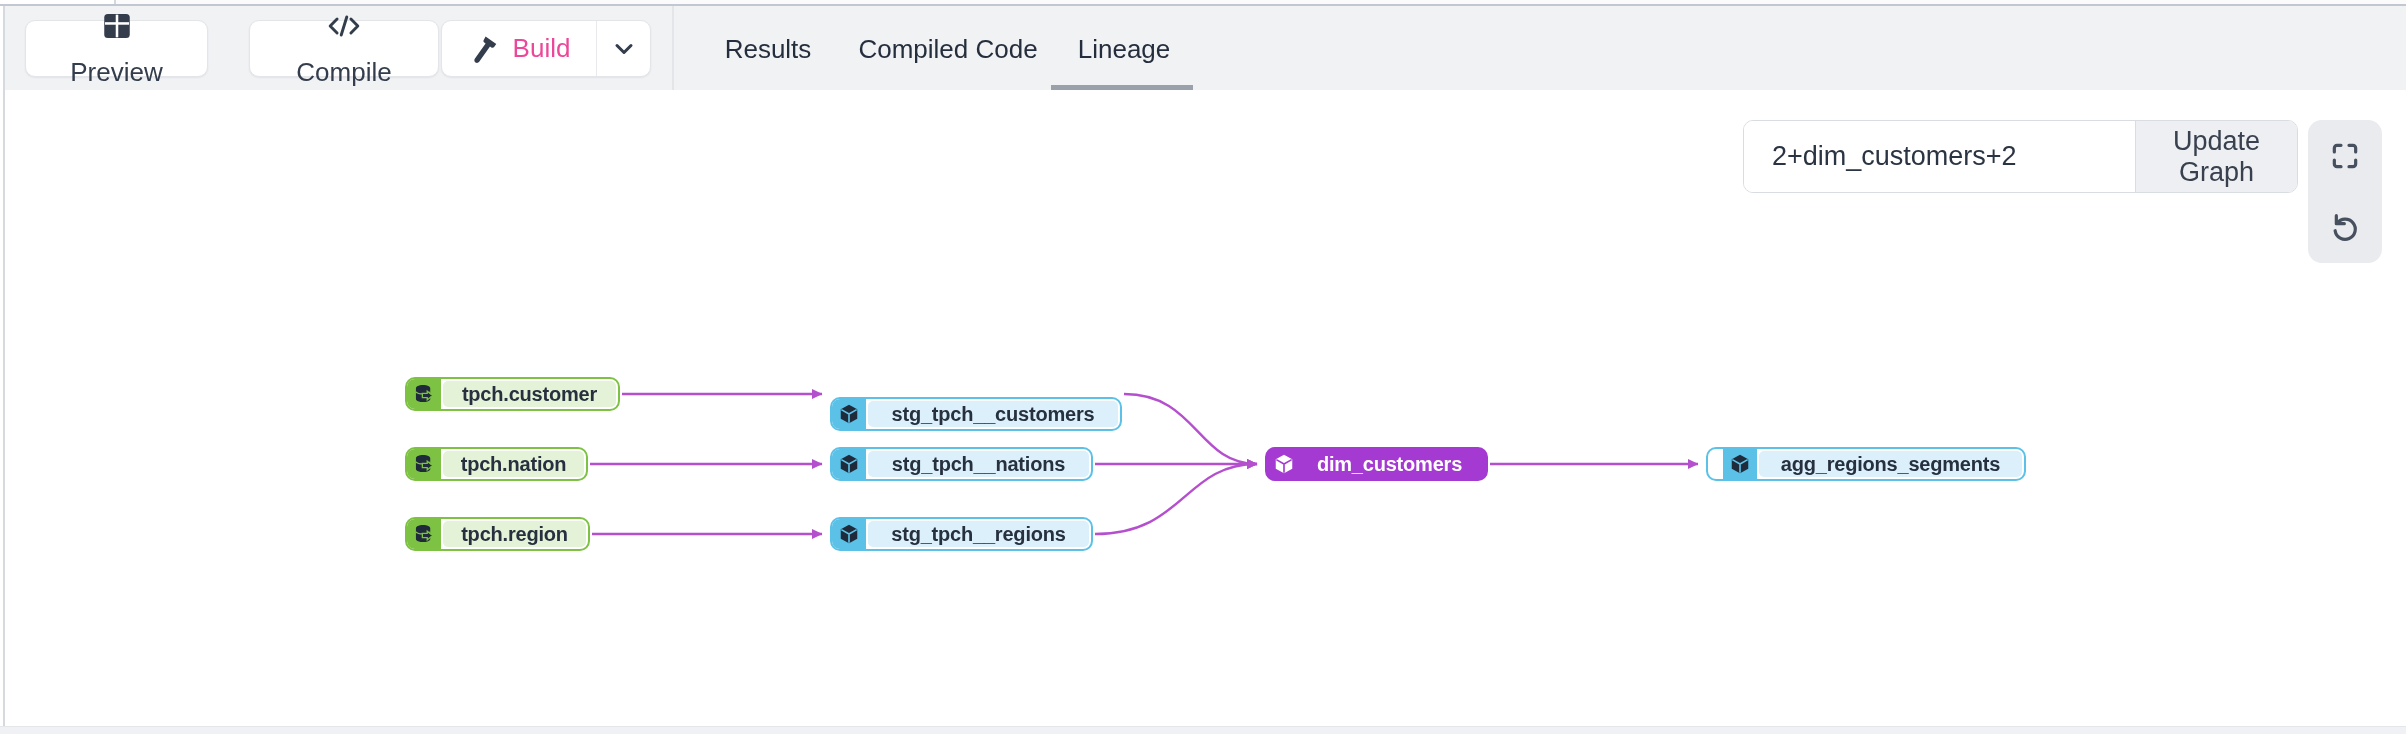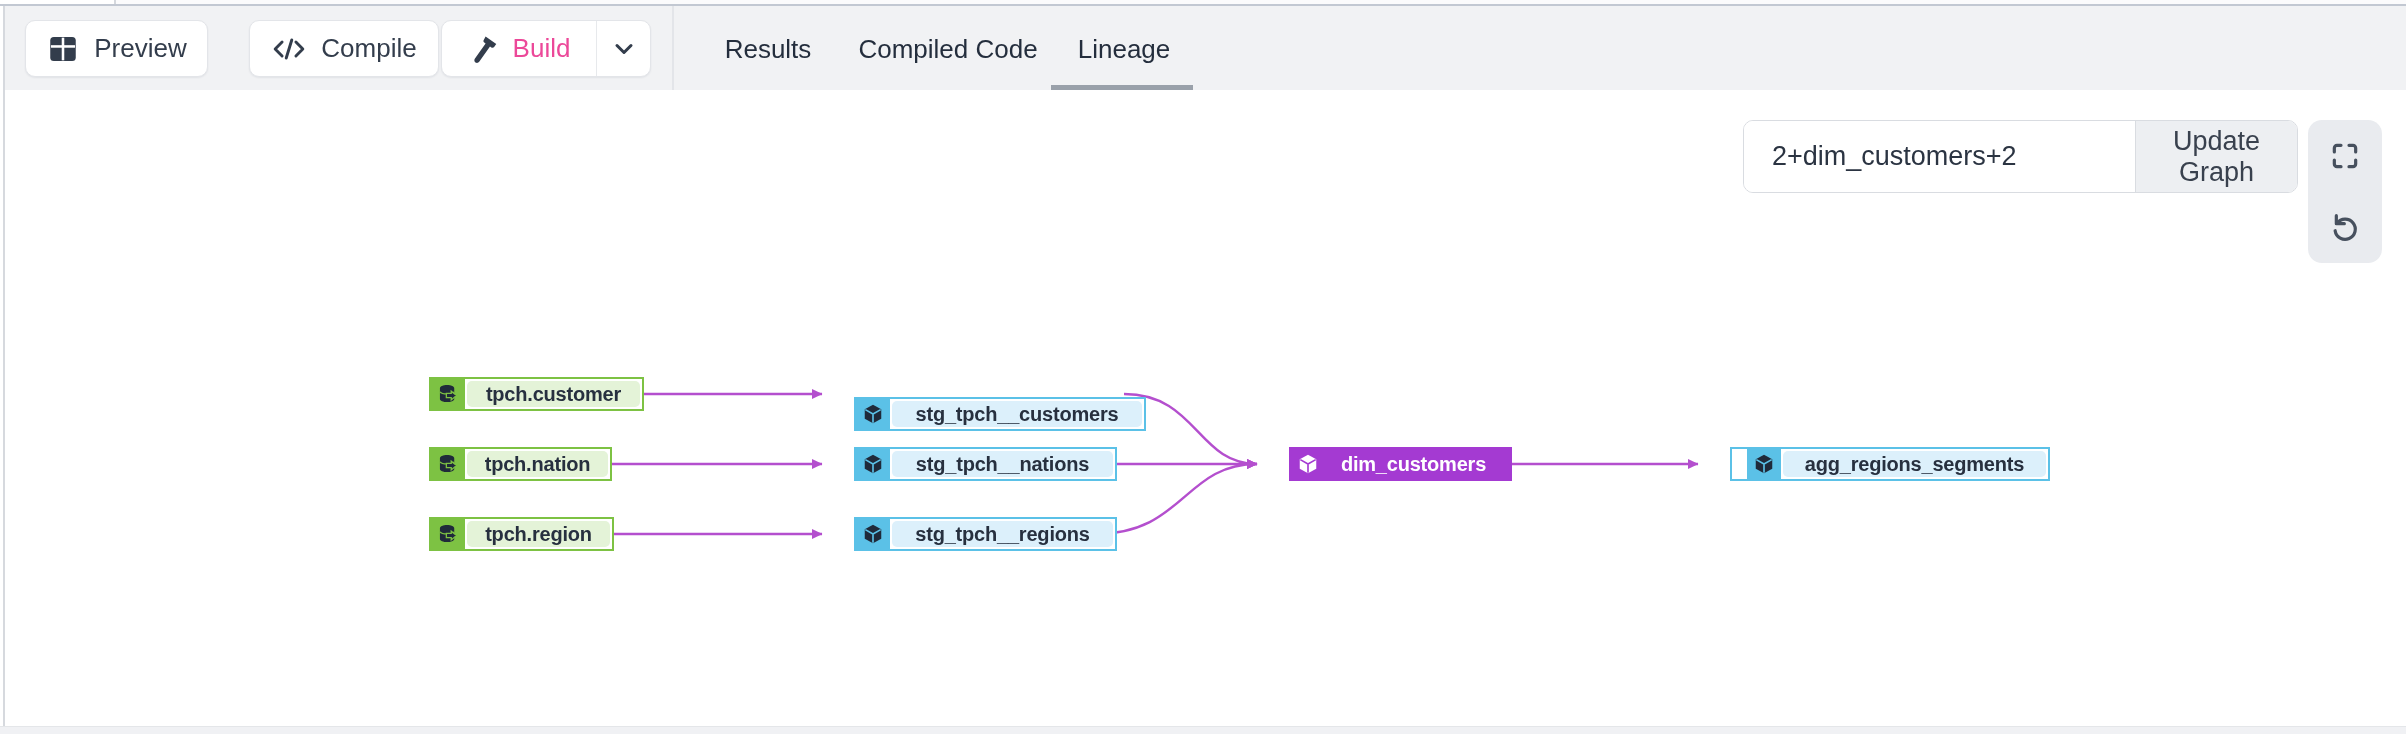--- a/index.html
+++ b/index.html
@@ -11,21 +11,21 @@
   
   #topstrip{position:absolute;left:0;top:0;width:2406px;height:4px;background:#fbfbfc;border-bottom:2px solid #c2c8d2;}
   #topstrip .activetab{position:absolute;left:0;top:0;width:114px;height:4px;background:#ffffff;border-right:2px solid #d5d8dd;}
   
   #leftline{position:absolute;left:3px;top:6px;width:2px;height:720px;background:#d6d9de;}
   
   #toolbar{position:absolute;left:5px;top:6px;width:2401px;height:84px;background:#f1f2f4;}
   .tb-btn{
     position:absolute;top:14px;height:57px;background:#ffffff;border:1.5px solid #e3e5e9;
     border-radius:10px;box-sizing:border-box;display:flex;align-items:center;justify-content:center;
-    gap:14px;color:#333d4c;font-size:26px;box-shadow:0 1px 2px rgba(20,30,50,.07);cursor:pointer;
+    gap:14px;color:#333d4c;font-size:26px;box-shadow:0 1px 2px rgba(20,30,50,.07);cursor:pointer;flex-direction:column;
   }
   .tb-btn svg{flex:0 0 auto;}
   #btn-preview{left:20px;width:183px;}
   #btn-compile{left:226px;width:190px;margin-left:18px;}
   #build-group{position:absolute;left:436px;top:14px;width:210px;height:57px;background:#fff;
     border:1.5px solid #e3e5e9;border-radius:10px;box-sizing:border-box;display:flex;
     box-shadow:0 1px 2px rgba(20,30,50,.07);}
   #btn-build{flex:1;display:flex;align-items:center;justify-content:center;gap:13px;
     color:#ec4899;font-size:26px;cursor:pointer;}
   #btn-build-caret{width:53px;display:flex;align-items:center;justify-content:center;
@@ -48,22 +48,22 @@
     font-family:inherit;font-size:27px;color:#39414e;cursor:pointer;
   }
   #zoom-panel{
     position:absolute;left:2308px;top:120px;width:74px;height:143px;background:#e9ebef;
     border-radius:14px;display:flex;flex-direction:column;align-items:center;justify-content:space-around;
   }
   .panel-btn{width:46px;height:46px;display:flex;align-items:center;justify-content:center;cursor:pointer;background:transparent;border:none;}
   
   #edge-layer{position:absolute;left:0;top:0;pointer-events:none;}
   .node{
-    position:absolute;height:34px;box-sizing:border-box;border-radius:0;overflow:hidden;
-    display:flex;align-items:stretch;background:#fff;cursor:pointer;margin-left:24px;
+    position:absolute;height:34px;box-sizing:border-box;border-radius:10px;overflow:hidden;
+    display:flex;align-items:stretch;background:#fff;cursor:pointer;
   }
   .node .icon-wrap{width:34px;flex:0 0 34px;display:flex;align-items:center;justify-content:center;}
   .node .label-wrap{
     flex:1;display:flex;align-items:center;justify-content:center;margin:2px 2px 2px 2px;
     border-radius:5px;font-size:20px;font-weight:bold;color:#27303f;white-space:nowrap;padding:0 10px;
     letter-spacing:-0.2px;
   }
   .node--focal .label-wrap{background:transparent !important;color:#ffffff;margin:0;padding:0 12px 0 4px;}
   
   #bottomstrip{position:absolute;left:0;top:726px;width:2406px;height:8px;background:#f0f1f4;border-top:1px solid #e4e6e9;}

